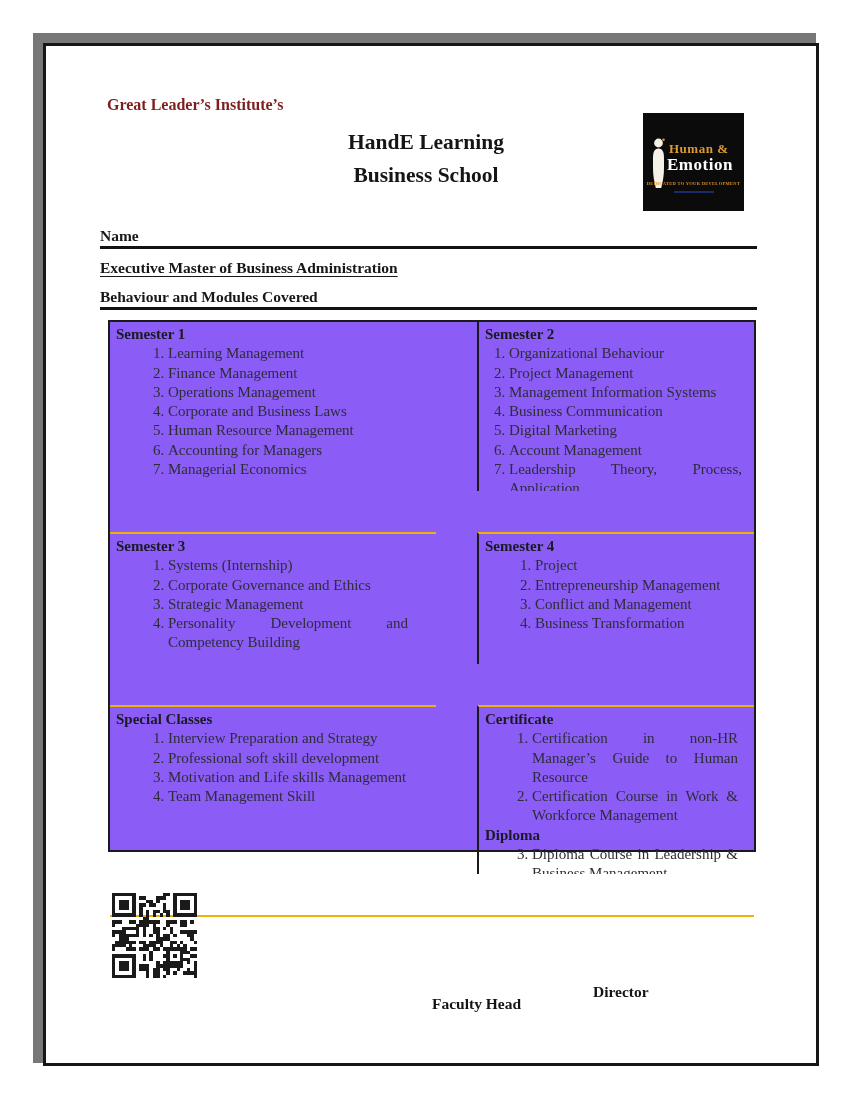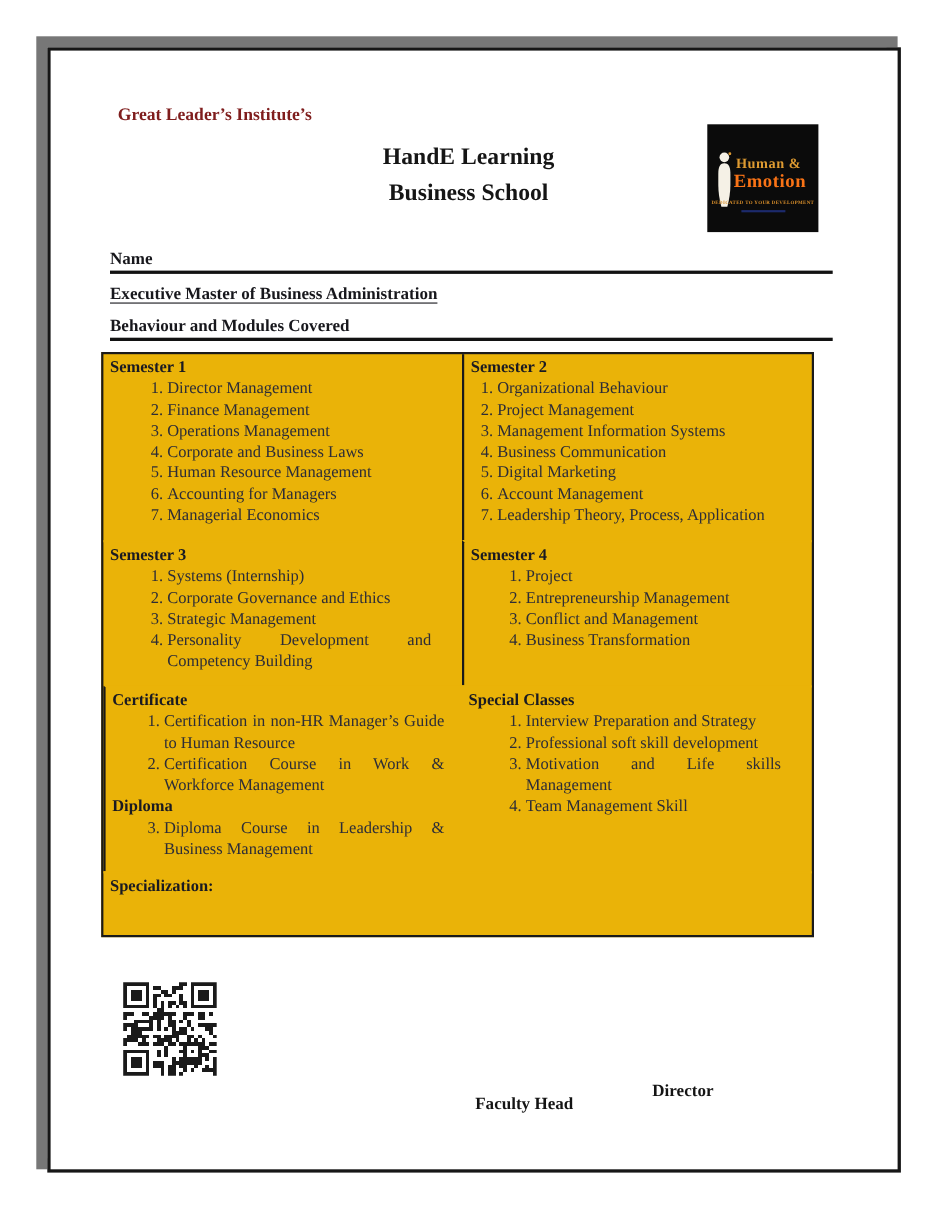--- a/index.html
+++ b/index.html
@@ -17,36 +17,37 @@
   }
   .abs{position:absolute;}
   
   .brand-line{left:107px;top:96px;font-size:16px;font-weight:bold;color:#7f1d1d;}
   .title-wrap{left:46px;top:126px;width:760px;text-align:center;}
   .title-line{font-size:21.5px;font-weight:bold;color:#151515;line-height:33px;}
   
   .logo{left:643px;top:113px;width:101px;height:98px;background:#0b0b0b;overflow:hidden;}
   .logo-figure{position:absolute;left:7px;top:25px;width:17px;height:52px;}
   .logo-l1{position:absolute;left:26px;top:28px;font-size:13px;font-weight:bold;color:#dd9a31;letter-spacing:.5px;white-space:nowrap;}
-  .logo-l2{position:absolute;left:24px;top:42px;font-size:17px;font-weight:bold;color:#f97316;letter-spacing:.5px;white-space:nowrap;}
+  .logo-l2{position:absolute;left:24px;top:42px;font-size:17px;font-weight:bold;color:#ffffff;letter-spacing:.5px;white-space:nowrap;}
   .logo-tagline{position:absolute;left:3px;top:68px;width:95px;font-size:4.5px;font-weight:bold;color:#d98f2b;text-align:center;letter-spacing:.3px;white-space:nowrap;}
   .logo-bar{position:absolute;left:31px;top:78px;width:40px;height:2px;background:#20307c;opacity:.85;}
   
   .name-label{left:100px;top:227px;font-size:15.5px;font-weight:bold;color:#17171c;}
   .rule{left:100px;width:657px;height:3px;background:#121212;}
   .rule1{top:246px;}
   .rule2{top:307px;}
   .program-title{left:100px;top:259px;font-size:15.5px;font-weight:bold;color:#17171c;text-decoration:underline;text-underline-offset:3px;}
   .section-title{left:100px;top:288px;font-size:15.5px;font-weight:bold;color:#17171c;}
   
   .modules-table{
-    left:92px;top:320px;width:648px;height:532px;box-sizing:border-box;
+    left:108px;top:320px;width:648px;height:532px;box-sizing:border-box;
     border:2px solid #1a1a1a;display:grid;
     grid-template-columns:326px 1fr;grid-template-rows:169px 132px 169px 1fr;
-    background:#eab308;
+    background:#8b5cf6;
+    gap:41px;
   }
   .cell{box-sizing:border-box;padding:3px 6px 0 6px;overflow:hidden;}
   .col2{border-left:2px solid #1a1a1a;}
   .rowline{border-top:2px solid #eab308;}
   .cell-head{font-size:15px;font-weight:bold;color:#1a1a22;line-height:19.3px;}
   .cell ol{margin:0;font-size:15px;color:#2d2d37;line-height:19.3px;text-align:justify;}
   .cell ol li{padding-right:2px;}
   ol.ind-52{padding-left:52px;padding-right:20px;}
   ol.ind-24{padding-left:24px;padding-right:4px;}
   ol.ind-50{padding-left:50px;padding-right:10px;}
@@ -87,21 +88,21 @@
 <div class="abs rule rule1"></div>
 <div class="abs program-title">Executive Master of Business Administration</div>
 <div class="abs section-title">Behaviour and Modules Covered</div>
 <div class="abs rule rule2"></div>
 
 <div class="abs modules-table">
 
   <div class="cell">
     <div class="cell-head">Semester 1</div>
     <ol class="ind-52">
-        <li>Director Management</li>
+        <li>Learning Management</li>
         <li>Finance Management</li>
         <li>Operations Management</li>
         <li>Corporate and Business Laws</li>
         <li>Human Resource Management</li>
         <li>Accounting for Managers</li>
         <li>Managerial Economics</li>
       </ol>
   </div>
 
   <div class="cell col2">
@@ -130,39 +131,39 @@
   <div class="cell col2 rowline">
     <div class="cell-head">Semester 4</div>
     <ol class="ind-50">
         <li>Project</li>
         <li>Entrepreneurship Management</li>
         <li>Conflict and Management</li>
         <li>Business Transformation</li>
       </ol>
   </div>
 
-  <div class="cell col2 rowline">
-    <div class="cell-head">Certificate</div>
-    <ol class="ind-47">
-        <li>Certification in non-HR Manager’s Guide to Human Resource</li>
-        <li>Certification Course in Work &amp; Workforce Management</li>
-      </ol>
-    <div class="cell-head">Diploma</div>
-    <ol class="ind-47" start="3">
-        <li>Diploma Course in Leadership &amp; Business Management</li>
-      </ol>
-  </div>
-
   <div class="cell rowline">
     <div class="cell-head">Special Classes</div>
     <ol class="ind-52">
         <li>Interview Preparation and Strategy</li>
         <li>Professional soft skill development</li>
         <li>Motivation and Life skills Management</li>
         <li>Team Management Skill</li>
+      </ol>
+  </div>
+
+  <div class="cell col2 rowline">
+    <div class="cell-head">Certificate</div>
+    <ol class="ind-47">
+        <li>Certification in non-HR Manager’s Guide to Human Resource</li>
+        <li>Certification Course in Work &amp; Workforce Management</li>
+      </ol>
+    <div class="cell-head">Diploma</div>
+    <ol class="ind-47" start="3">
+        <li>Diploma Course in Leadership &amp; Business Management</li>
       </ol>
   </div>
 
   <div class="cell rowline spec-cell">
     <span class="spec-label">Specialization:</span>
   </div>
 
 </div>
 
 <svg class="abs qr" id="qr" viewBox="0 0 25 25" shape-rendering="crispEdges">

